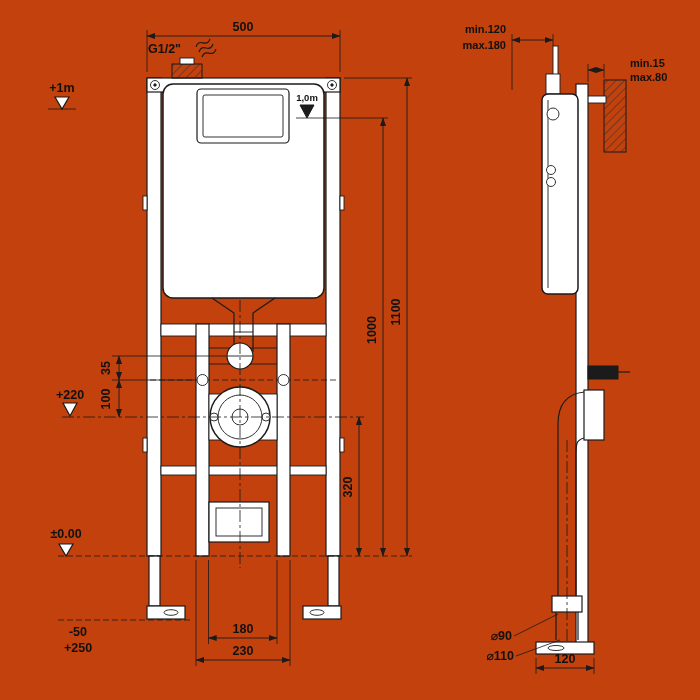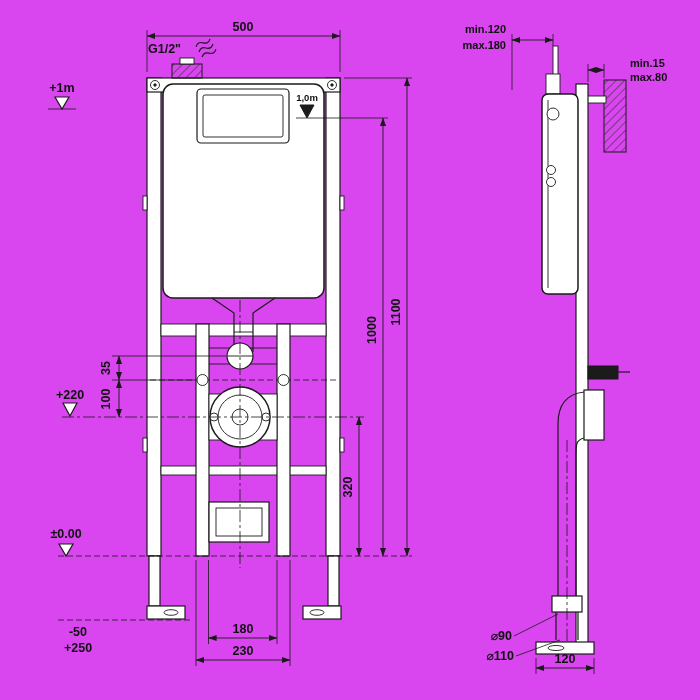--- a/index.html
+++ b/index.html
@@ -1,16 +1,16 @@
 <!DOCTYPE html>
 <html><head>
 <meta charset="utf-8">
 <style>
   html,body{margin:0;padding:0;background:#fff;}
-  .canvas{position:relative;width:700px;height:700px;background:#d946ef;overflow:hidden;}
+  .canvas{position:relative;width:700px;height:700px;background:#c2410c;overflow:hidden;}
   svg{position:absolute;left:0;top:0;}
   .wf15{fill:#fff;stroke:#1b1b1b;stroke-width:1.5}
   .wf12{fill:#fff;stroke:#1b1b1b;stroke-width:1.2}
   .wf08{fill:#fff;stroke:#1b1b1b;stroke-width:0.9}
   .s12{fill:none;stroke:#1b1b1b;stroke-width:1.2}
   .s08{fill:none;stroke:#1b1b1b;stroke-width:0.9}
   .sdash{fill:none;stroke:#1b1b1b;stroke-width:0.8;stroke-dasharray:6 3}
   .sdd{fill:none;stroke:#1b1b1b;stroke-width:0.8;stroke-dasharray:12 3 3 3}
   .dim{fill:none;stroke:#1b1b1b;stroke-width:0.9}
   .ext{fill:none;stroke:#1b1b1b;stroke-width:0.8}

